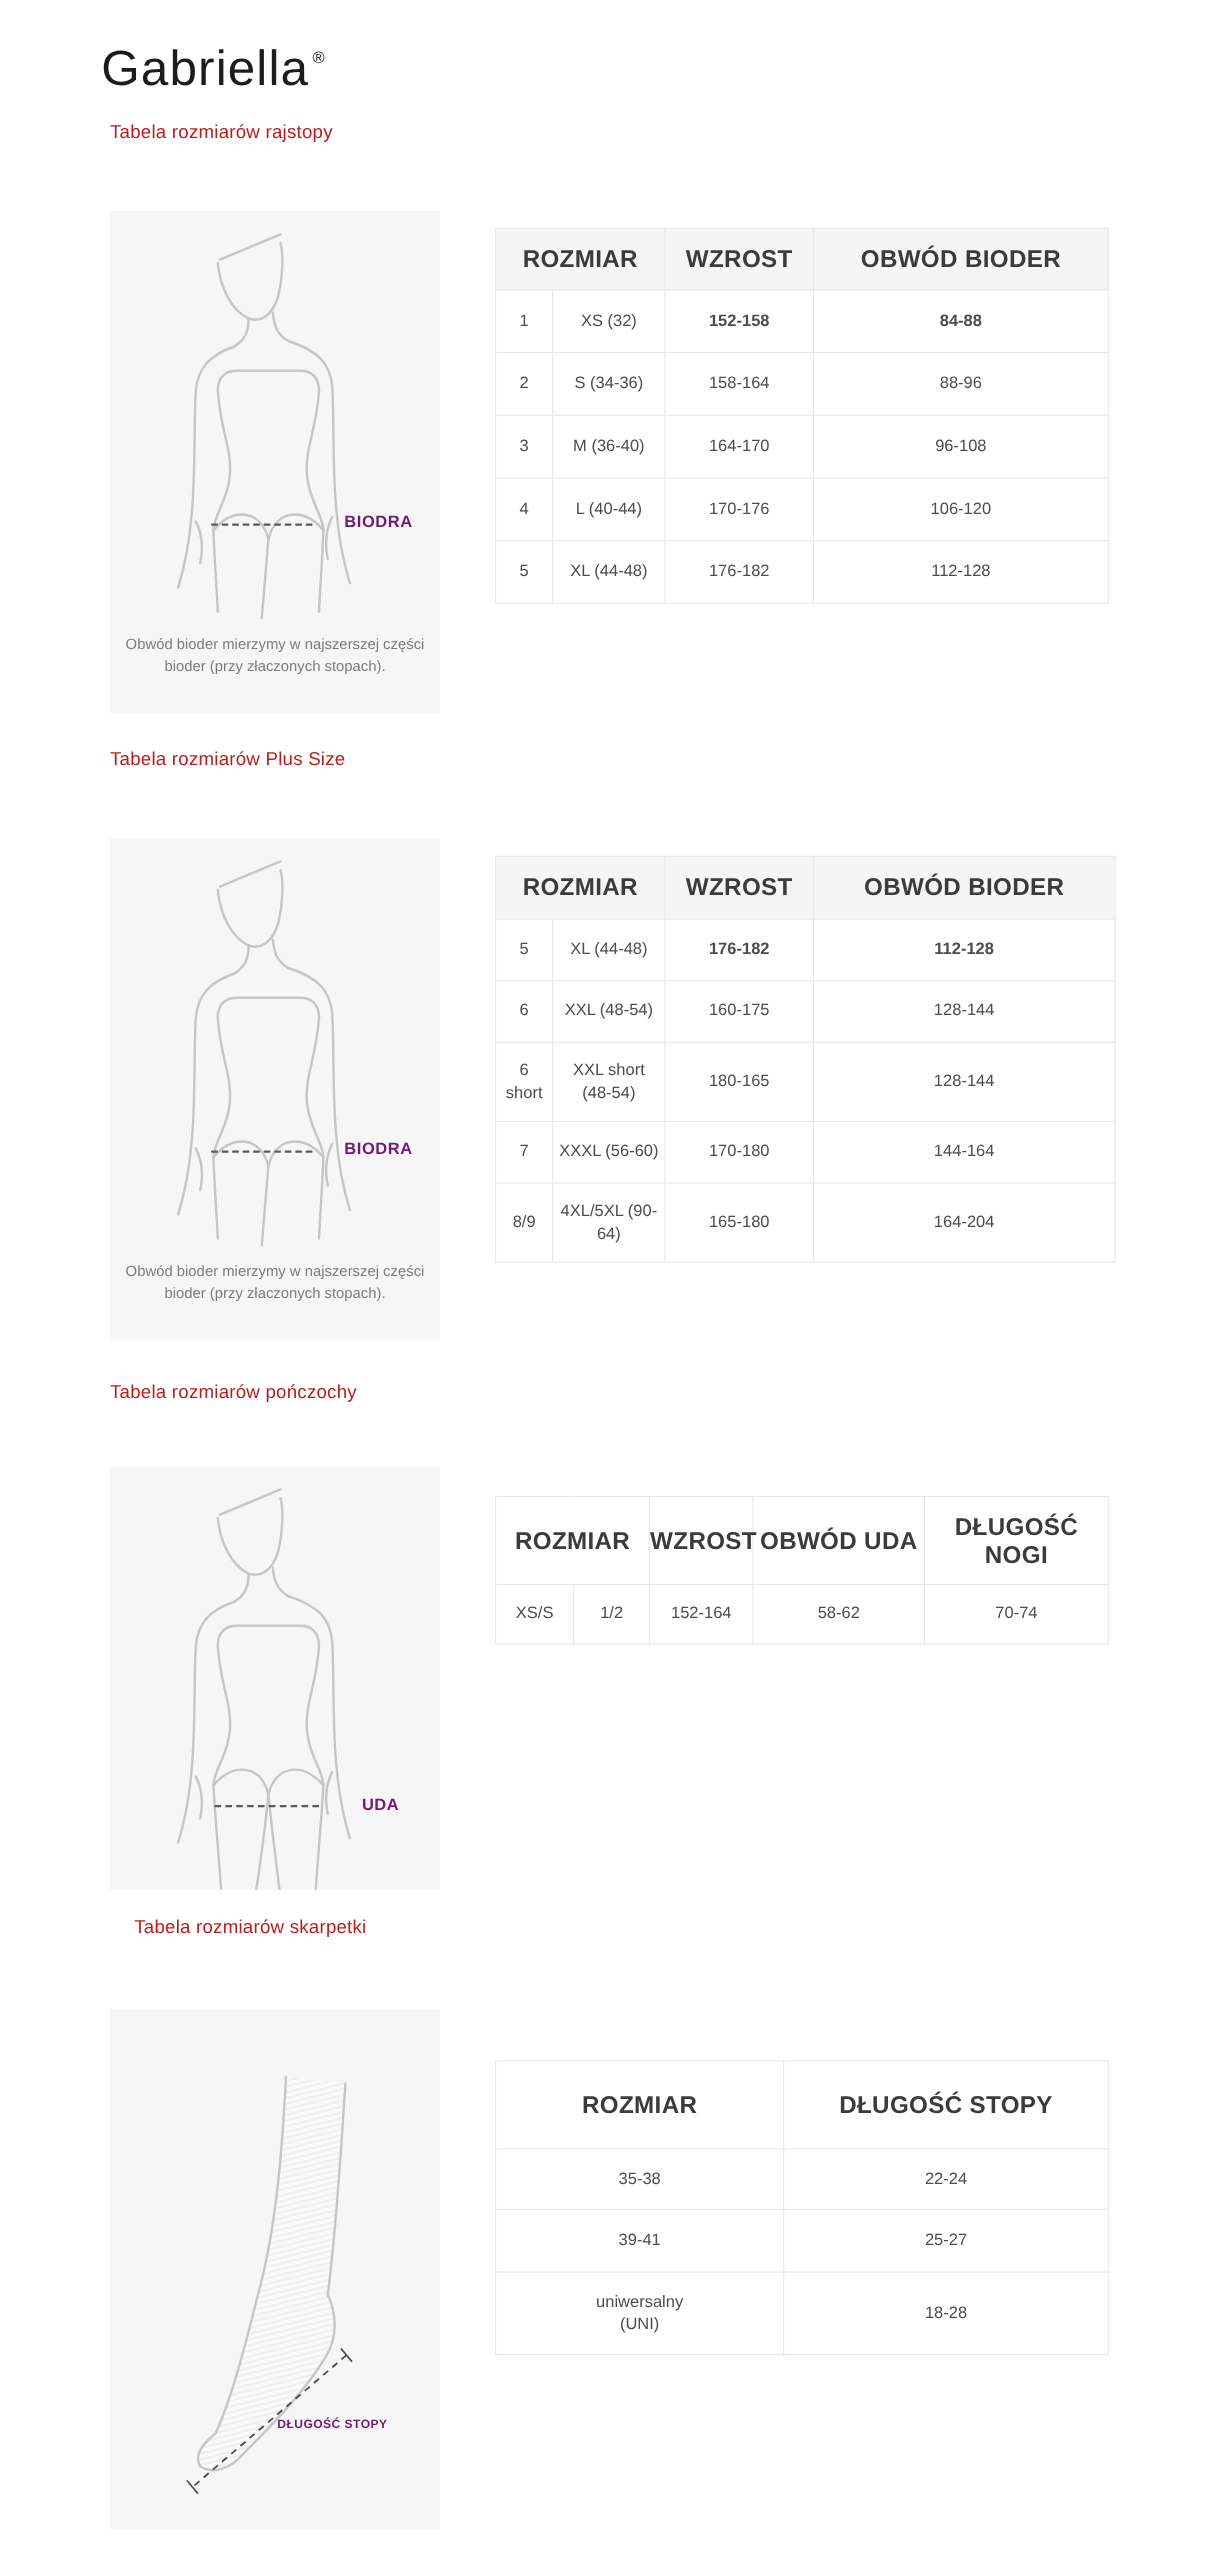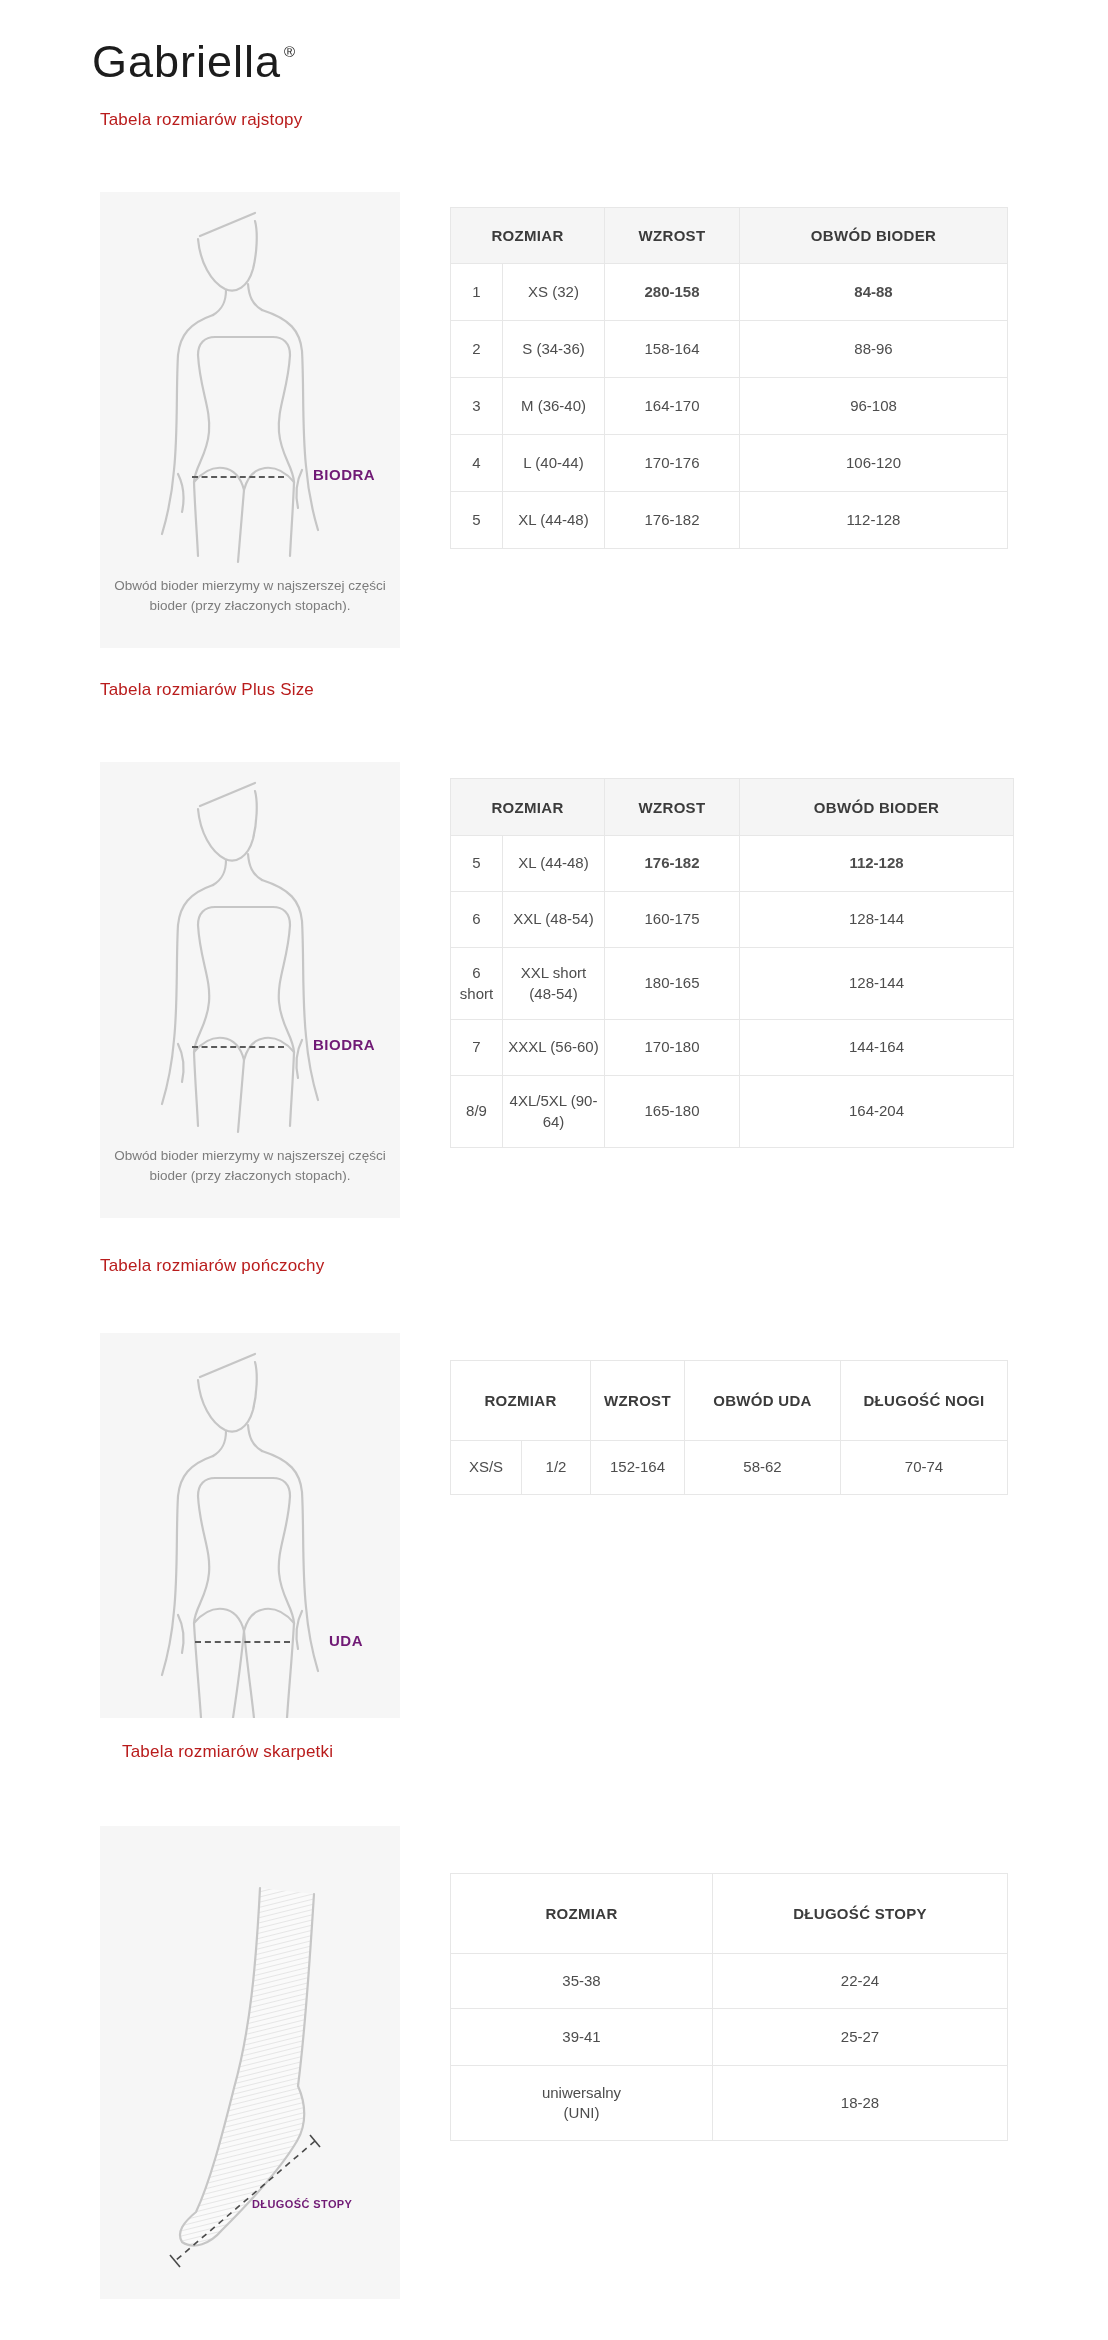--- a/index.html
+++ b/index.html
@@ -31,21 +31,21 @@
   .line-thigh{left:95px;top:308px;width:95px}
   .measure-label{position:absolute;font-weight:700;color:#701a75;font-size:15px;letter-spacing:.5px}
   .label-hips{left:213px;top:274px}
   .label-thigh{left:229px;top:299px}
   .label-foot{left:152px;top:372px;font-size:11px;letter-spacing:.4px}
 
   .panel-caption{position:absolute;left:14px;right:14px;bottom:32px;text-align:center;font-size:13.5px;color:#7c7c7c;line-height:1.5}
 
   
   .size-table{position:absolute;left:450px;border-collapse:collapse;table-layout:fixed;background:#fff}
-  .size-table th{background:#f5f5f5;font-size:15px;font-weight:700;color:#3b3b3b;border:1px solid #e7e7e7;letter-spacing:.3px;text-align:center;vertical-align:middle}
+  .size-table th{background:#f5f5f5;font-size:22px;font-weight:700;color:#3b3b3b;border:1px solid #e7e7e7;letter-spacing:.3px;text-align:center;vertical-align:middle}
   .size-table td{font-size:15px;color:#4d4d4d;text-align:center;vertical-align:middle;border:1px solid #e7e7e7;white-space:pre-line;line-height:1.35;padding:2px 4px}
   .emph{font-weight:700;color:#333}
 
   .t1{top:207px;width:558px}
   .t1 th{height:56px}
   .t1 tbody tr{height:57px}
 
   .t2{top:778px;width:564px}
   .t2 th{height:57px}
   .t2 tbody tr{height:56px}
@@ -109,21 +109,21 @@
       <tr>
         <th colspan="2">ROZMIAR</th>
         <th>WZROST</th>
         <th>OBWÓD BIODER</th>
       </tr>
     </thead>
     <tbody>
       <tr>
         <td>1</td>
         <td>XS (32)</td>
-        <td class="emph">280-158</td>
+        <td class="emph">152-158</td>
         <td class="emph">84-88</td>
       </tr>
       <tr>
         <td>2</td>
         <td>S (34-36)</td>
         <td>158-164</td>
         <td>88-96</td>
       </tr>
       <tr>
         <td>3</td>

